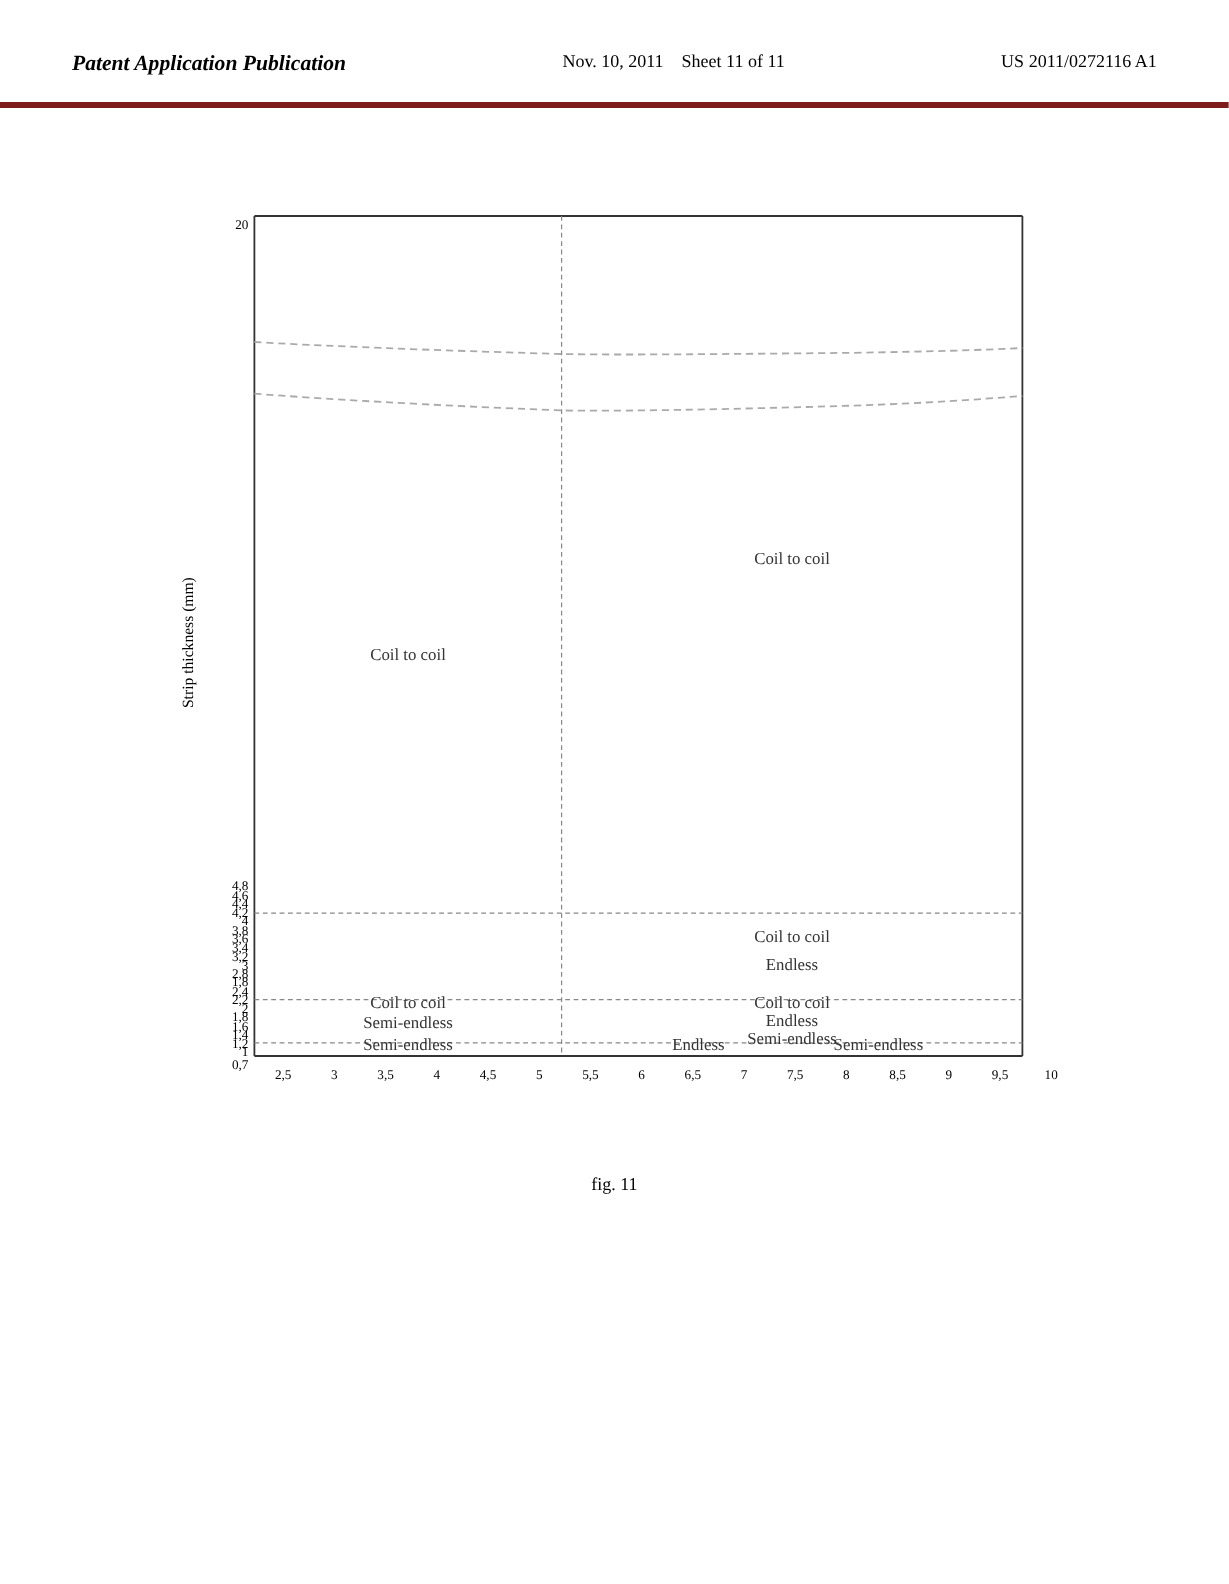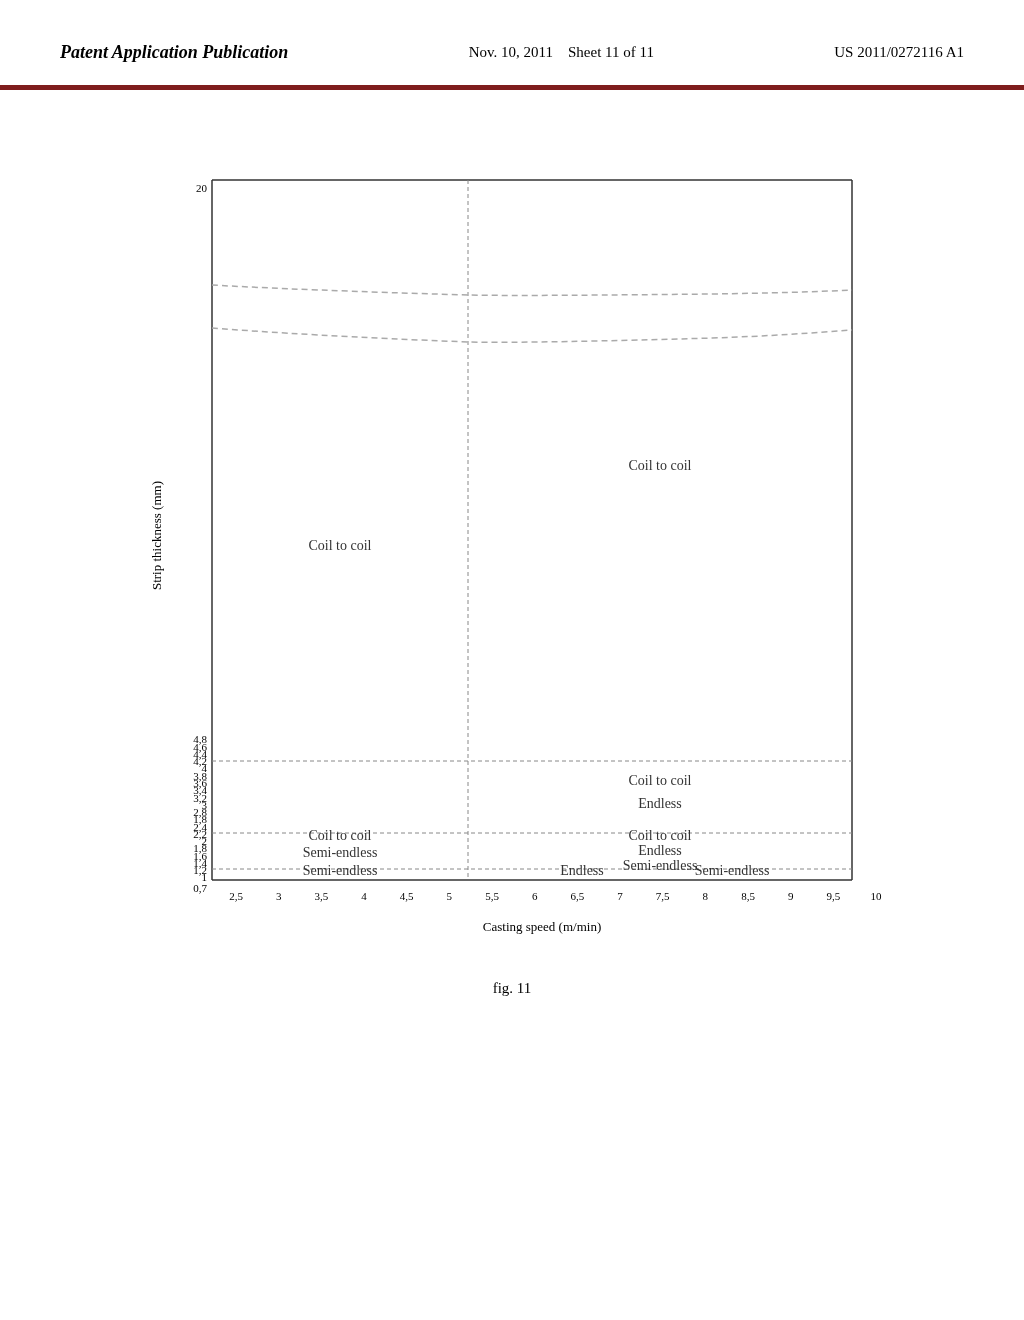--- a/index.html
+++ b/index.html
@@ -108,21 +108,20 @@
 </div>
 
 <div class="content-area">
 
   <div class="chart-container">
 
     <div class="y-axis-label-wrapper">
       <span style="writing-mode: vertical-rl; transform: rotate(180deg); font-size:13px;">Strip thickness (mm)</span>
     </div>
 
-    <div class="x-axis-label">Casting speed (m/min)</div>
 
     <div class="y-ticks" style="position:absolute; left:35px; top:10px; bottom:60px; width:38px;">
       
     </div>
 
     <div class="x-ticks" style="position:absolute; left:80px; right:20px; bottom:42px; height:18px;">
       
     </div>
 
     <svg style="position:absolute; left:80px; top:10px; width:640px; height:700px; overflow:visible;" viewBox="0 0 640 700" xmlns="http://www.w3.org/2000/svg">

